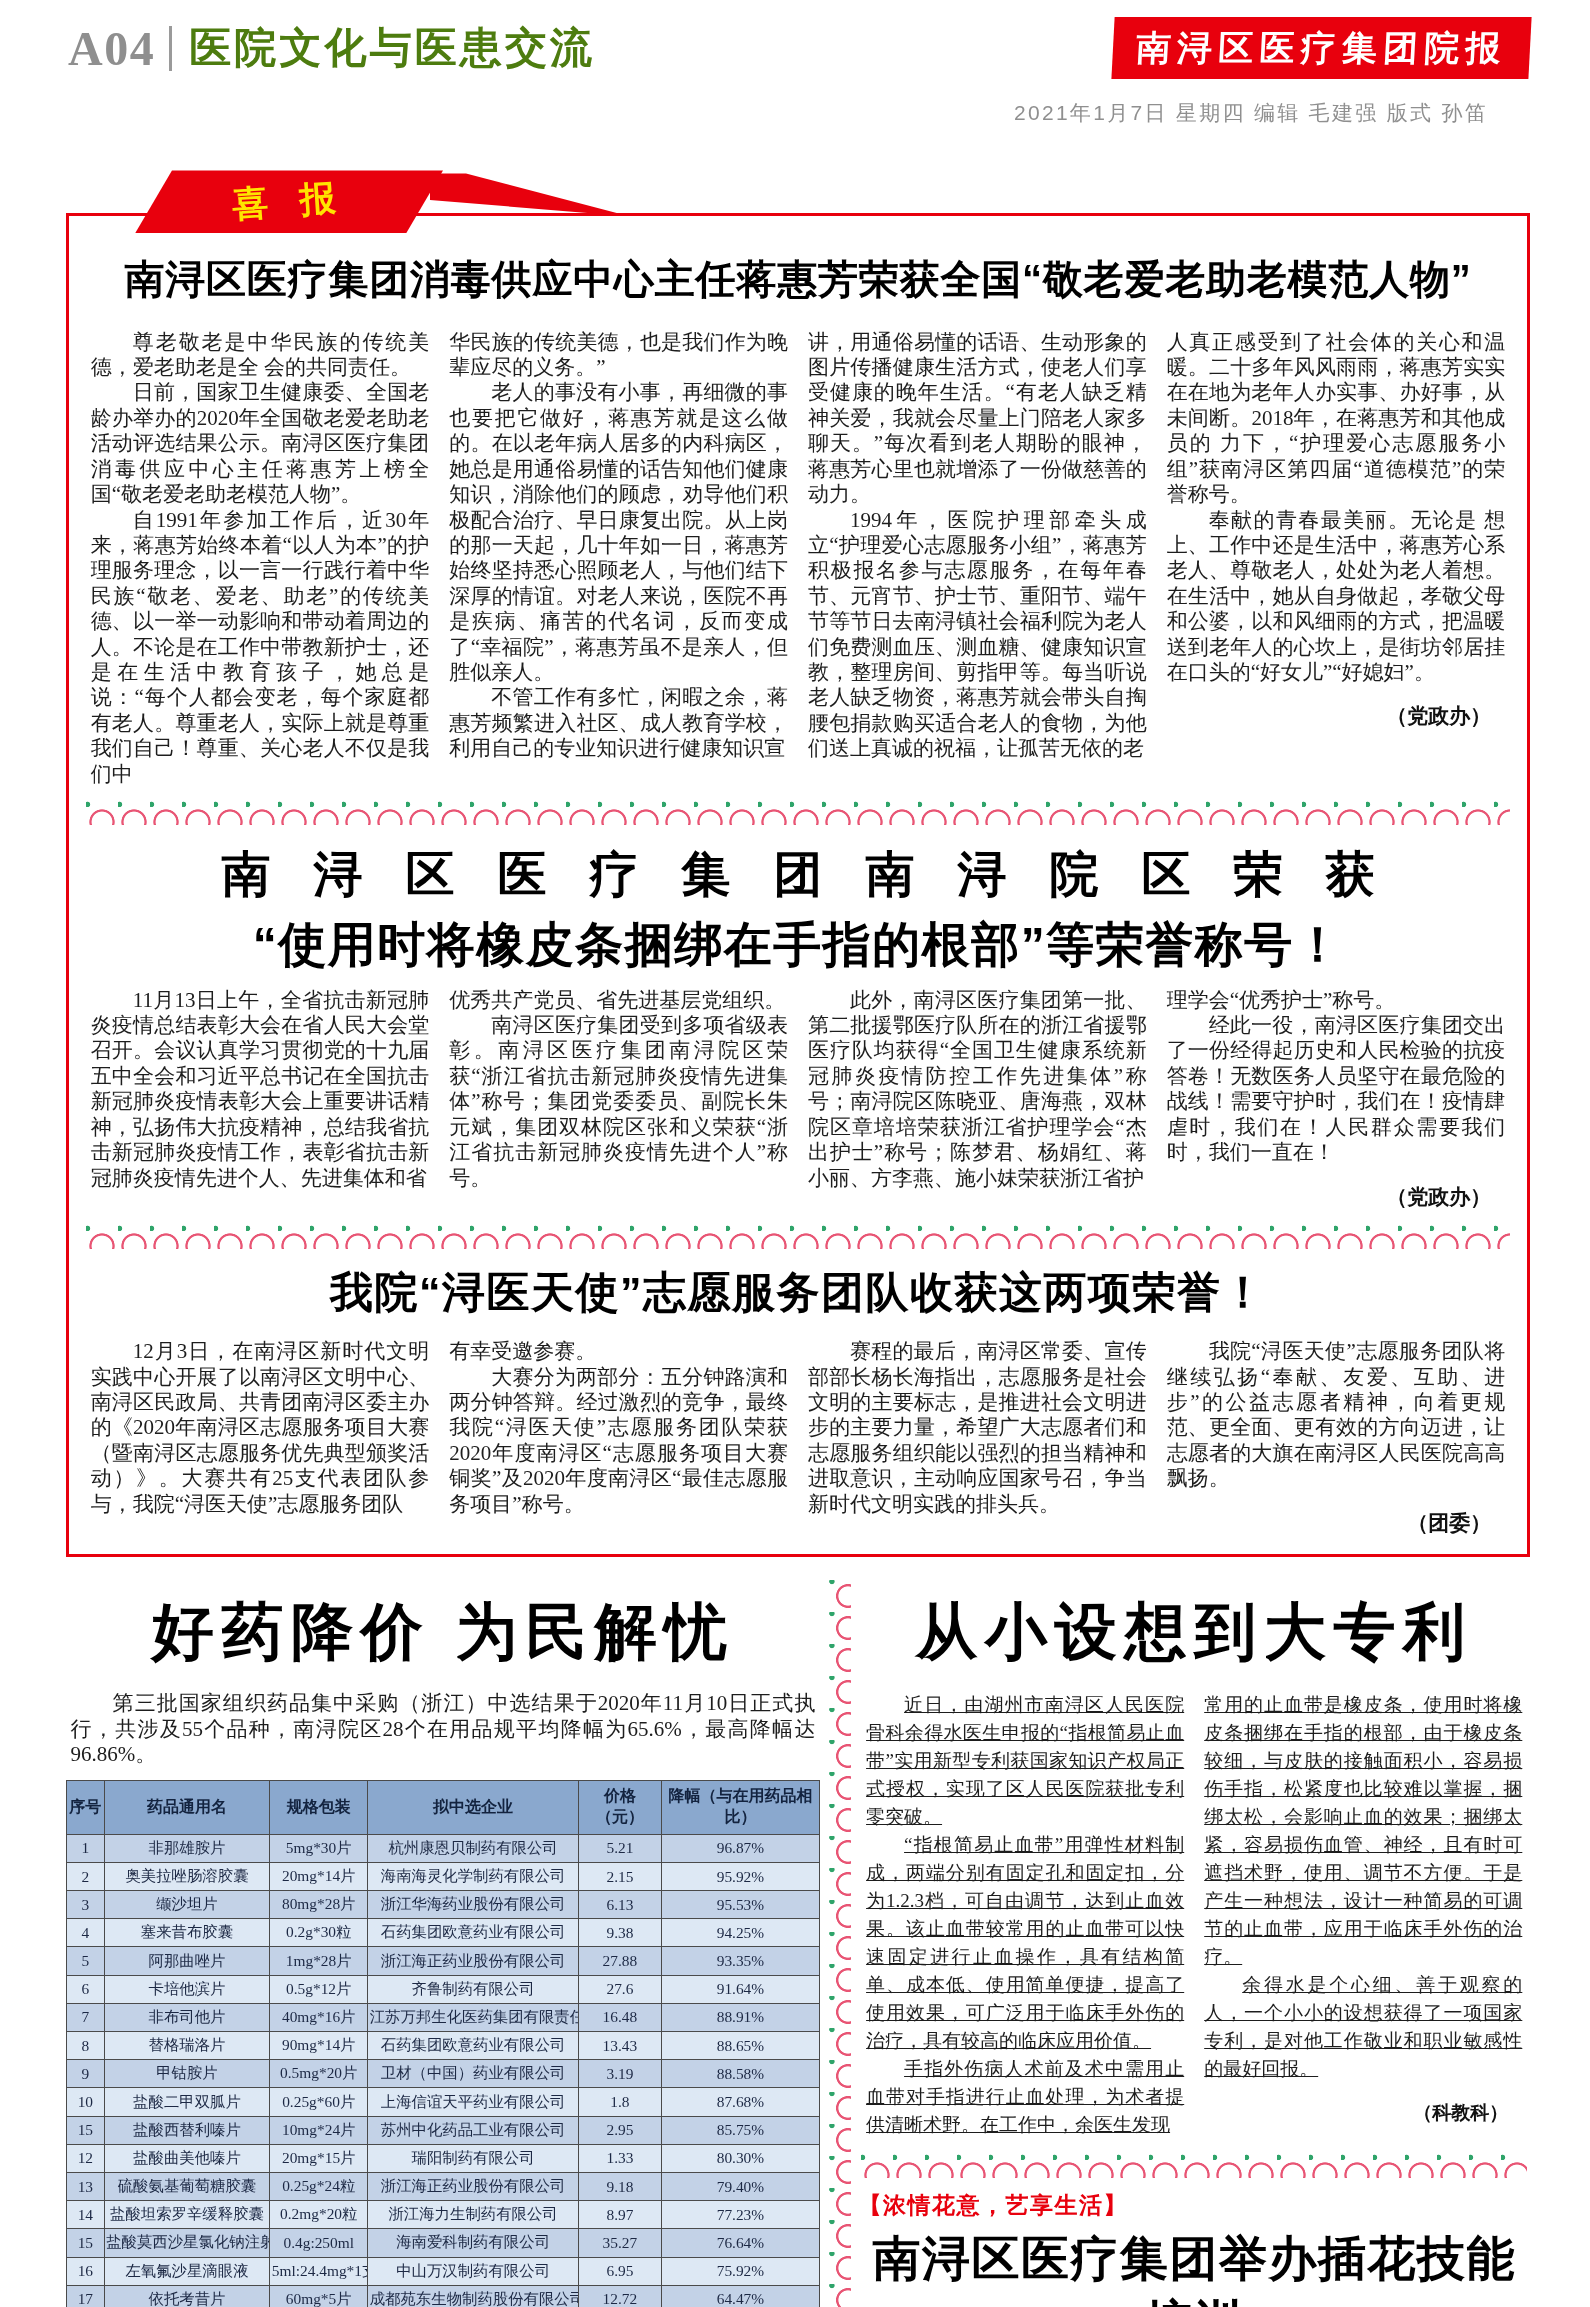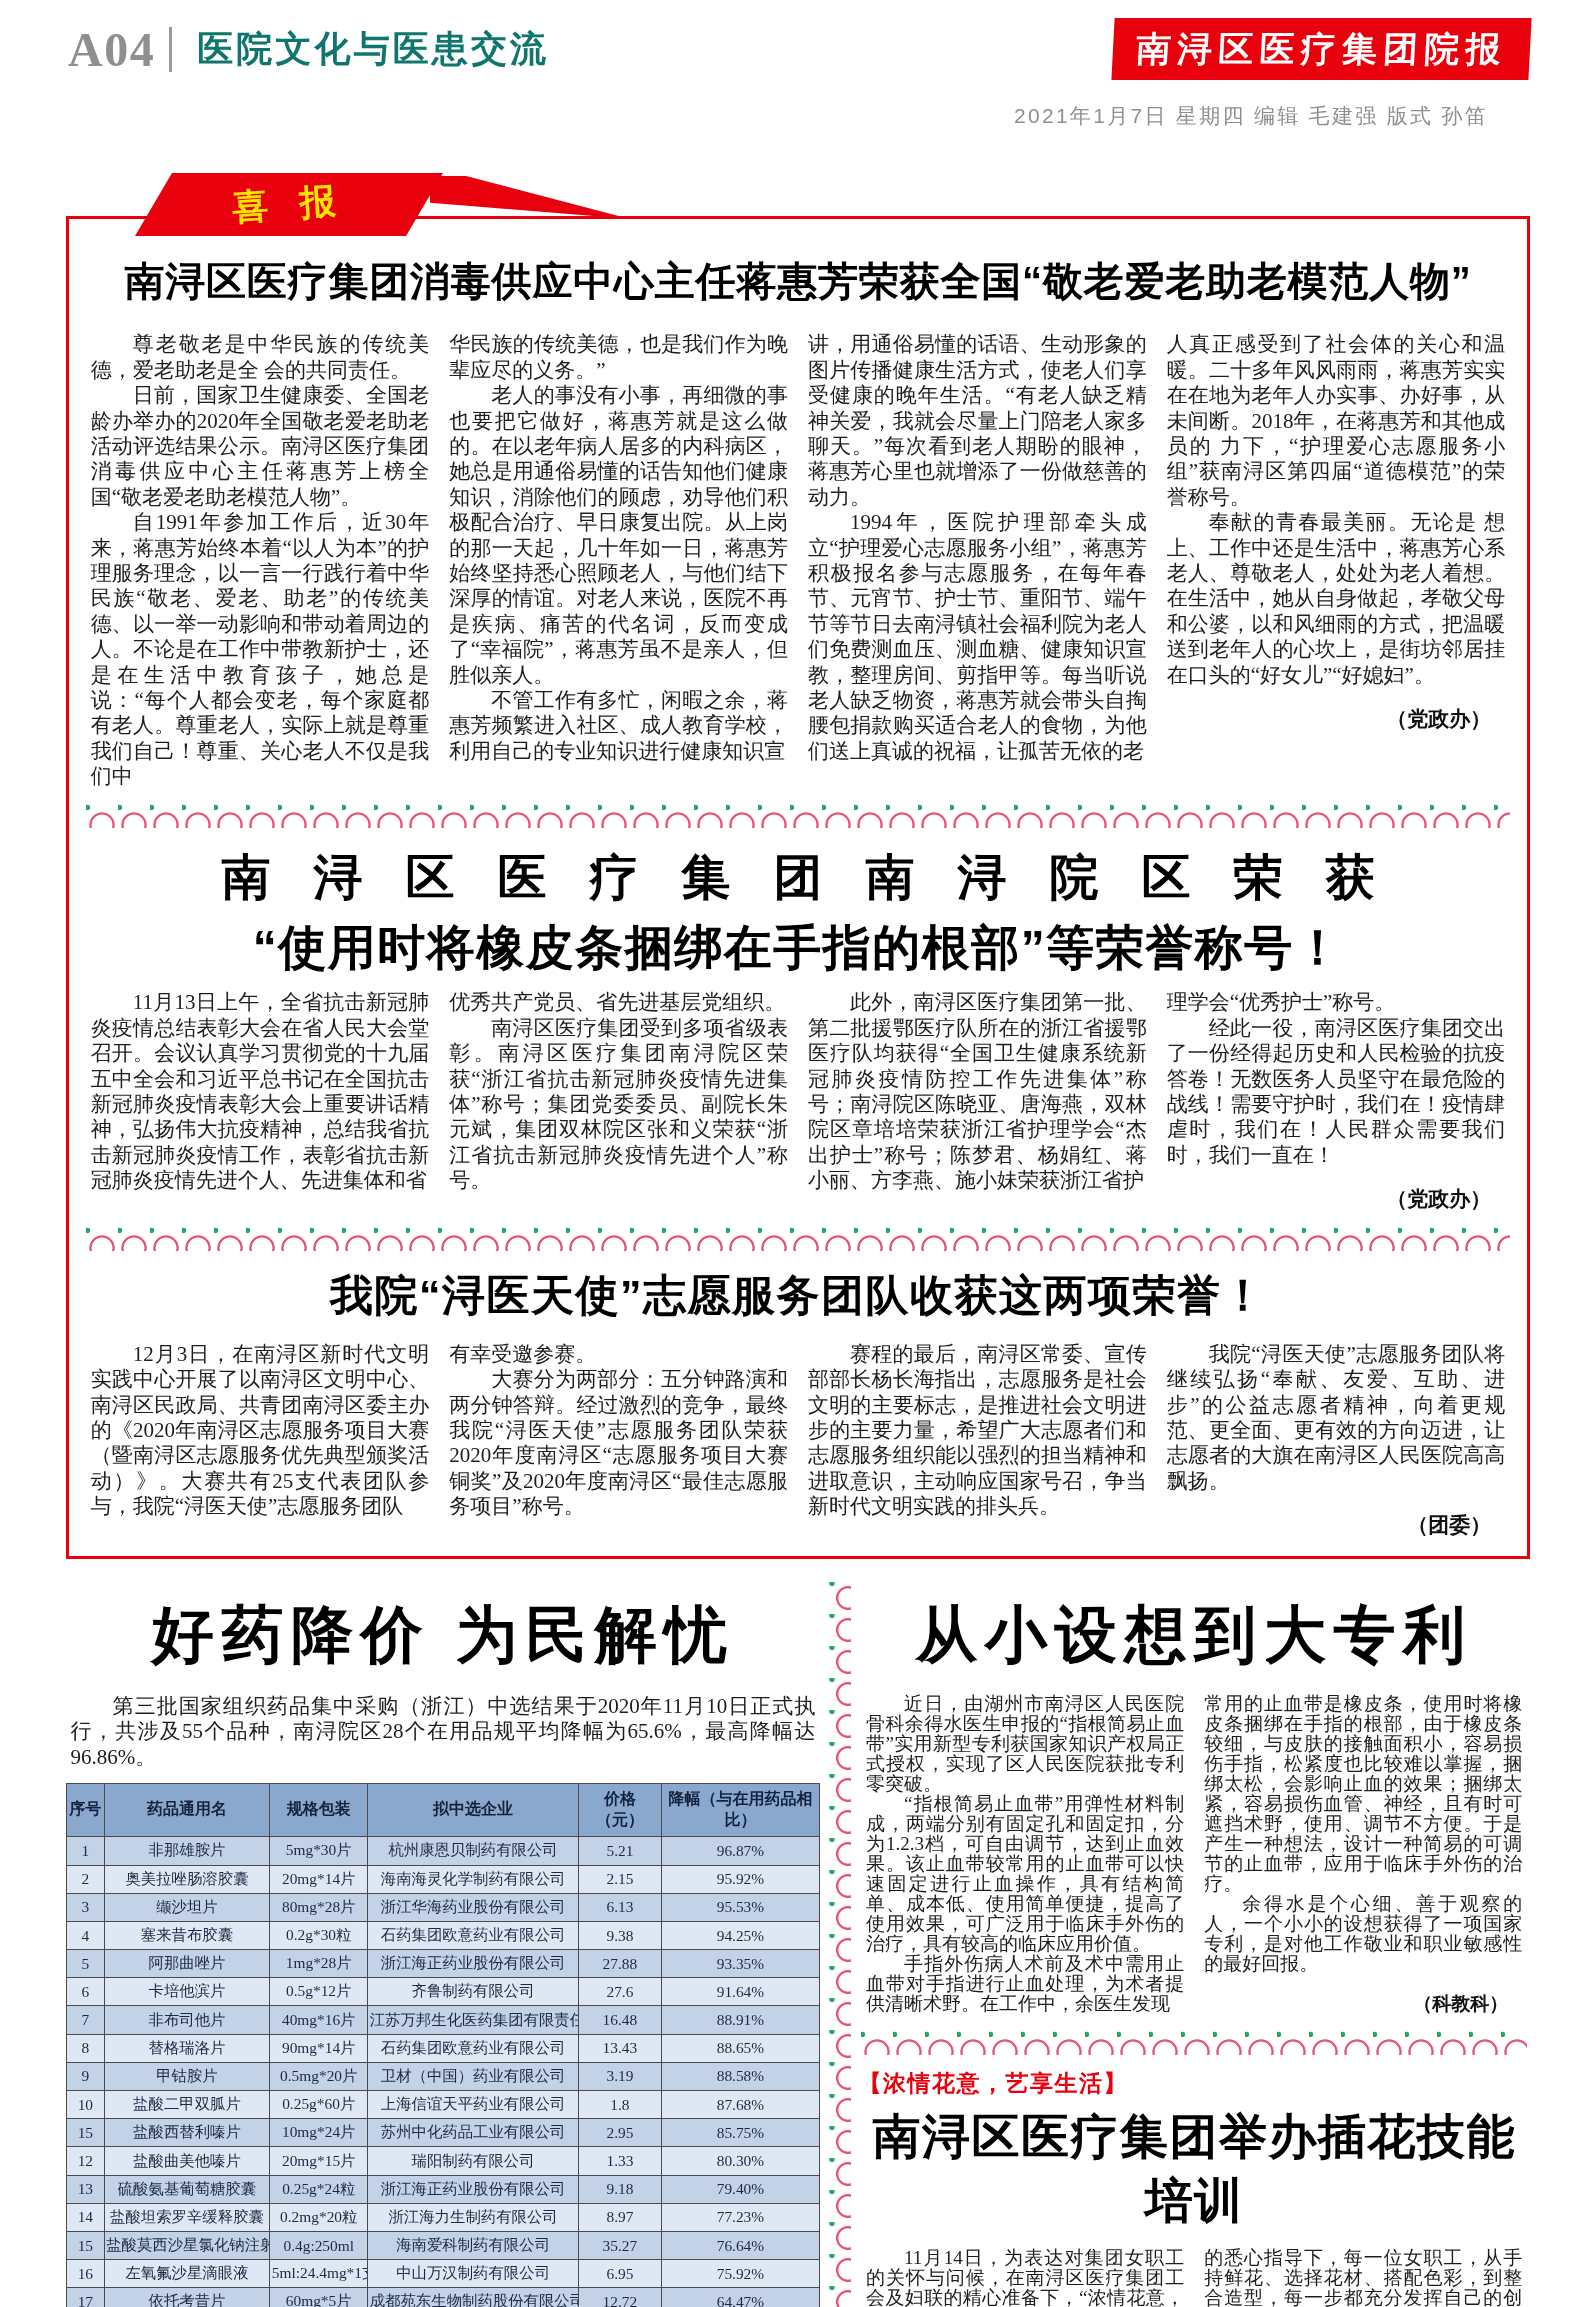--- a/index.html
+++ b/index.html
@@ -2,21 +2,21 @@
 <html style="font-size:12.3px"><head>
 <meta charset="utf-8">
 <style>
   html,body{margin:0;padding:0;background:#ffffff;}
   .page{position:relative;width:1590px;height:2307px;background:#fff;overflow:hidden;
         font-family:"Liberation Serif","DejaVu Serif",serif;color:#222;border-radius:11px;}
   
   .hdr{display:flex;align-items:center;margin:17px 60px 0 68px;}
   .pagenum{font-size:48px;font-weight:bold;color:#8f8f8f;letter-spacing:1.5px;}
   .hdr-bar{width:3.1px;height:45px;background:#9a9a9a;margin:0 17px 0 14px;}
-  .section-title{font-size:36px;font-weight:900;color:#0f766e;margin:8px;letter-spacing:3.1px;
+  .section-title{font-size:42px;font-weight:900;color:#4d7c0f;margin:0;letter-spacing:3.1px;
                  font-family:"Liberation Sans","DejaVu Sans",sans-serif;}
   .masthead{margin-left:auto;background:#e8000d;color:#fff;font-size:35px;font-weight:bold;
             padding:7.7px 23px;letter-spacing:6.2px;font-family:"Liberation Serif",serif;
             transform:skewX(-3deg);}
   .dateline{text-align:right;margin:20px 102px 0 0;color:#8f8f8f;font-size:21px;letter-spacing:2.3px;
             font-family:"Liberation Sans","DejaVu Sans",sans-serif;}
   
   .honor-box{position:relative;margin:86px 60px 0 66px;border:3.1px solid #e8000d;
              padding:12.3px 14px 17px;}
   .ribbon{position:absolute;top:-46px;left:66px;width:308px;height:63px;background:#e8000d;
@@ -33,21 +33,21 @@
   .h-a2-l2{font-size:48px;margin:3.1px 0 10.8px;letter-spacing:1.5px;}
   .h-a3{font-size:43px;margin:15.4px 0 17px;letter-spacing:1.5px;}
   .h-big{font-size:62px;letter-spacing:7.7px;margin:10.8px 0 17px;}
   .h-flower{font-size:48px;margin:6.2px 0 15.4px;letter-spacing:1.5px;}
   
   .cols{display:flex;gap:20px;padding:0 7.7px;}
   .col{flex:1;min-width:0;}
   .para{margin:0;font-size:21px;line-height:25.4px;text-align:justify;text-indent:2em;color:#1d1d1d;}
   .no-indent{text-indent:0;}
   .sign{text-align:right;font-size:21px;margin:17px 14px 0 0;color:#111;font-weight:bold;}
-  .cols-sm .para{font-size:19px;line-height:20px;}
+  .cols-sm .para{font-size:19px;line-height:28px;text-decoration:underline;}
   .cols-sm .sign{font-size:19px;}
   
   .lace-h{height:26px;margin:12.3px 3.1px;background-repeat:repeat-x;background-size:32px 26px;
      background-image:
        radial-gradient(circle at 16px 23px, rgba(231,76,109,0) 10px, rgba(231,76,109,.95) 10.8px, rgba(231,76,109,.95) 12.3px, rgba(231,76,109,0) 13px),
        radial-gradient(circle at 1.5px 5.4px, #2fa46a 2.3px, rgba(0,0,0,0) 3.1px);}
   .lace-v{width:23px;align-self:stretch;background-repeat:repeat-y;background-size:23px 32px;
      background-image:
        radial-gradient(circle at 20px 16px, rgba(231,76,109,0) 9.2px, rgba(231,76,109,.95) 10px, rgba(231,76,109,.95) 11.6px, rgba(231,76,109,0) 12.3px),
        radial-gradient(circle at 3.9px 1.5px, #2fa46a 2.3px, rgba(0,0,0,0) 3.1px);}

